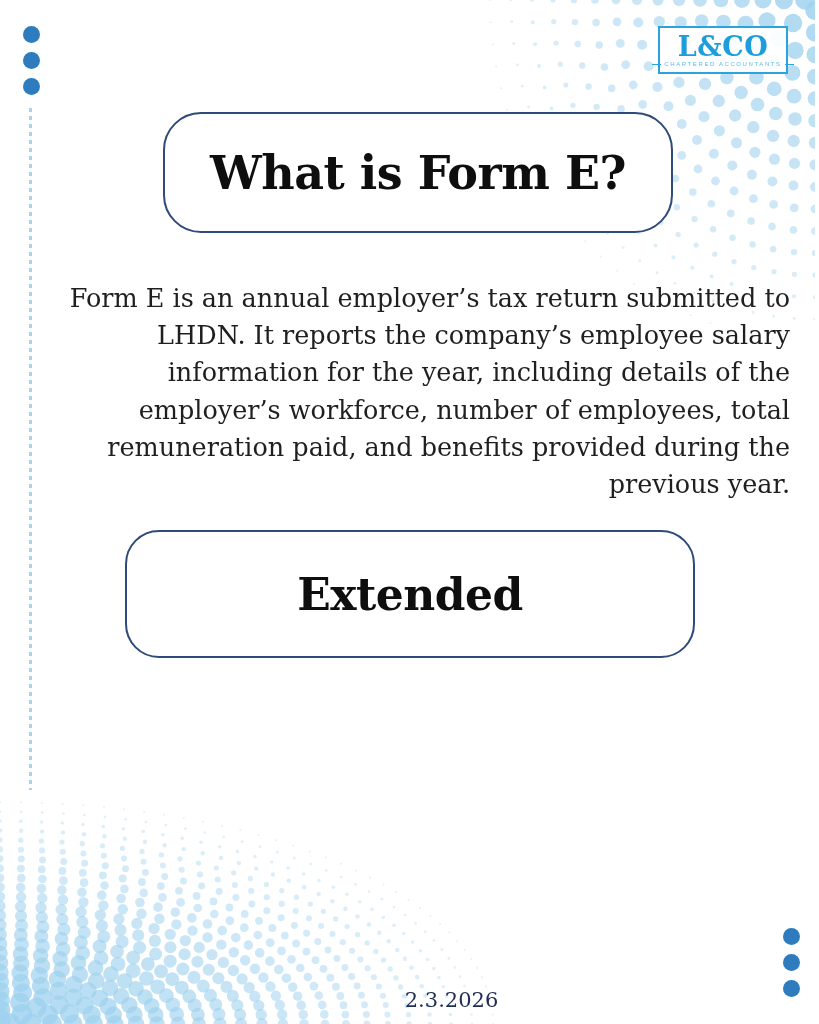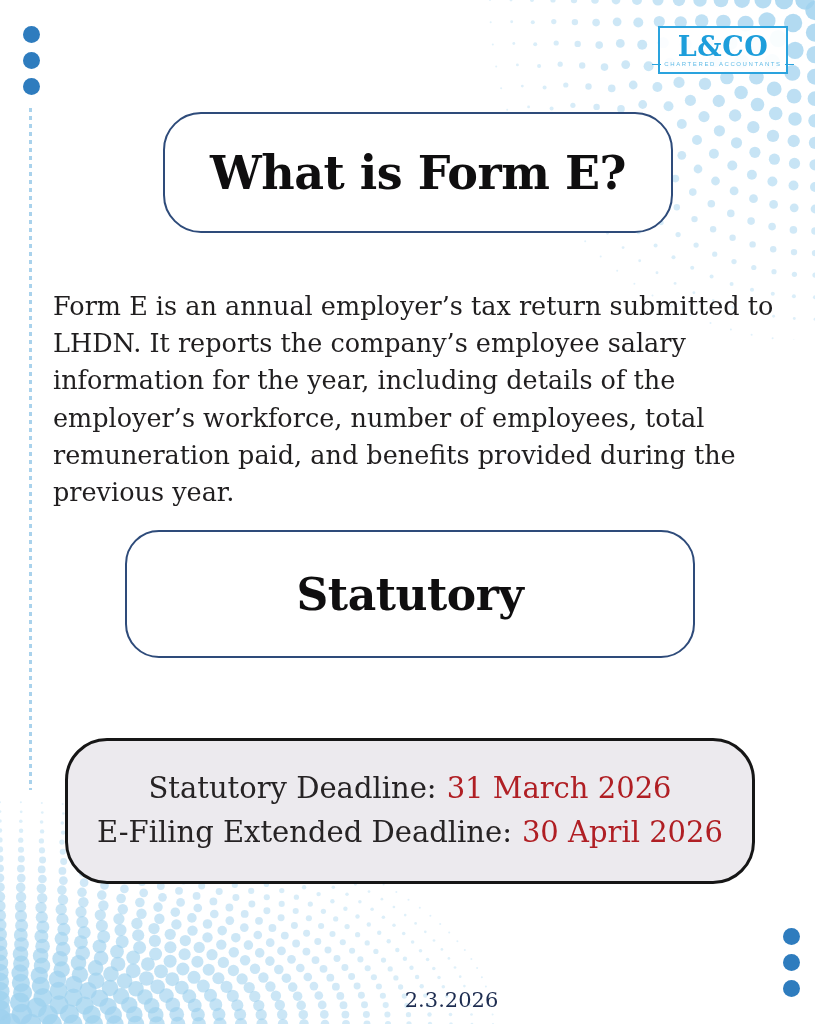--- a/index.html
+++ b/index.html
@@ -47,22 +47,22 @@
   }
   .title-card{left:163px;top:112px;width:510px;height:121px;border-radius:38px;}
   .deadline-card{left:125px;top:530px;width:570px;height:128px;border-radius:34px;}
   .card h1,.card h2{
     margin:0;font-weight:700;color:#0f0e0f;letter-spacing:-0.5px;
   }
   .card h1{font-size:46px;}
   .card h2{font-size:44px;}
   
   .description{
-    position:absolute;left:37px;top:272px;width:745px;margin:16px;
-    text-align:left;font-size:25.5px;line-height:1.46;color:#201e1f;
+    position:absolute;left:37px;top:272px;width:745px;margin:8px;
+    text-align:right;font-size:25.5px;line-height:1.46;color:#201e1f;
   }
   
   .info-box{
     position:absolute;left:65px;top:738px;width:690px;height:146px;
     box-sizing:border-box;border:3.5px solid #161616;border-radius:42px;
     background:#eceaee;
     display:flex;flex-direction:column;align-items:center;justify-content:center;gap:6px;
   }
   .info-row{display:flex;justify-content:center;gap:10px;font-size:29px;line-height:1.3;}
   .info-row .label{color:#262324;}
@@ -791,33 +791,23 @@
     </div>
   </div>
 
   <div class="card title-card">
     <h1>What is Form E?</h1>
   </div>
 
   <p class="description">Form E is an annual employer’s tax return submitted to LHDN. It reports the company’s employee salary information for the year, including details of the employer’s workforce, number of employees, total remuneration paid, and benefits provided during the previous year.</p>
 
   <div class="card deadline-card">
-    <h2>Statutory</h2>
+    <h2>Extended</h2>
   </div>
 
-  <div class="info-box">
-    <div class="info-row">
-      <span class="label">Statutory Deadline:</span>
-      <span class="value">31 March 2026</span>
-    </div>
-    <div class="info-row">
-      <span class="label">E-Filing Extended Deadline:</span>
-      <span class="value">30 April 2026</span>
-    </div>
-  </div>
 
   <div class="dots dots-br">
     <span></span>
     <span></span>
     <span></span>
   </div>
 
   <div class="footer-date">2.3.2026</div>
 
 </div>

